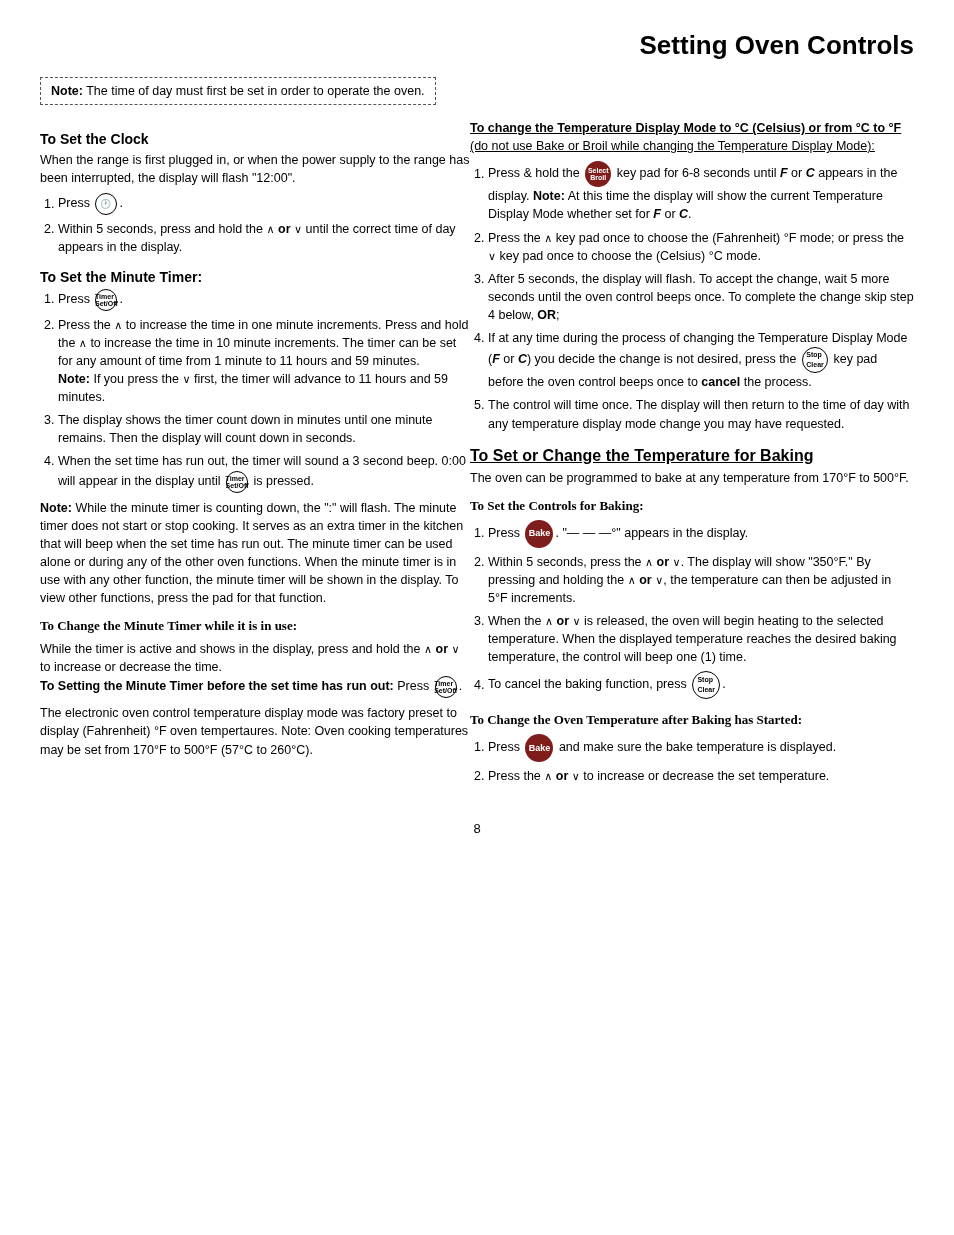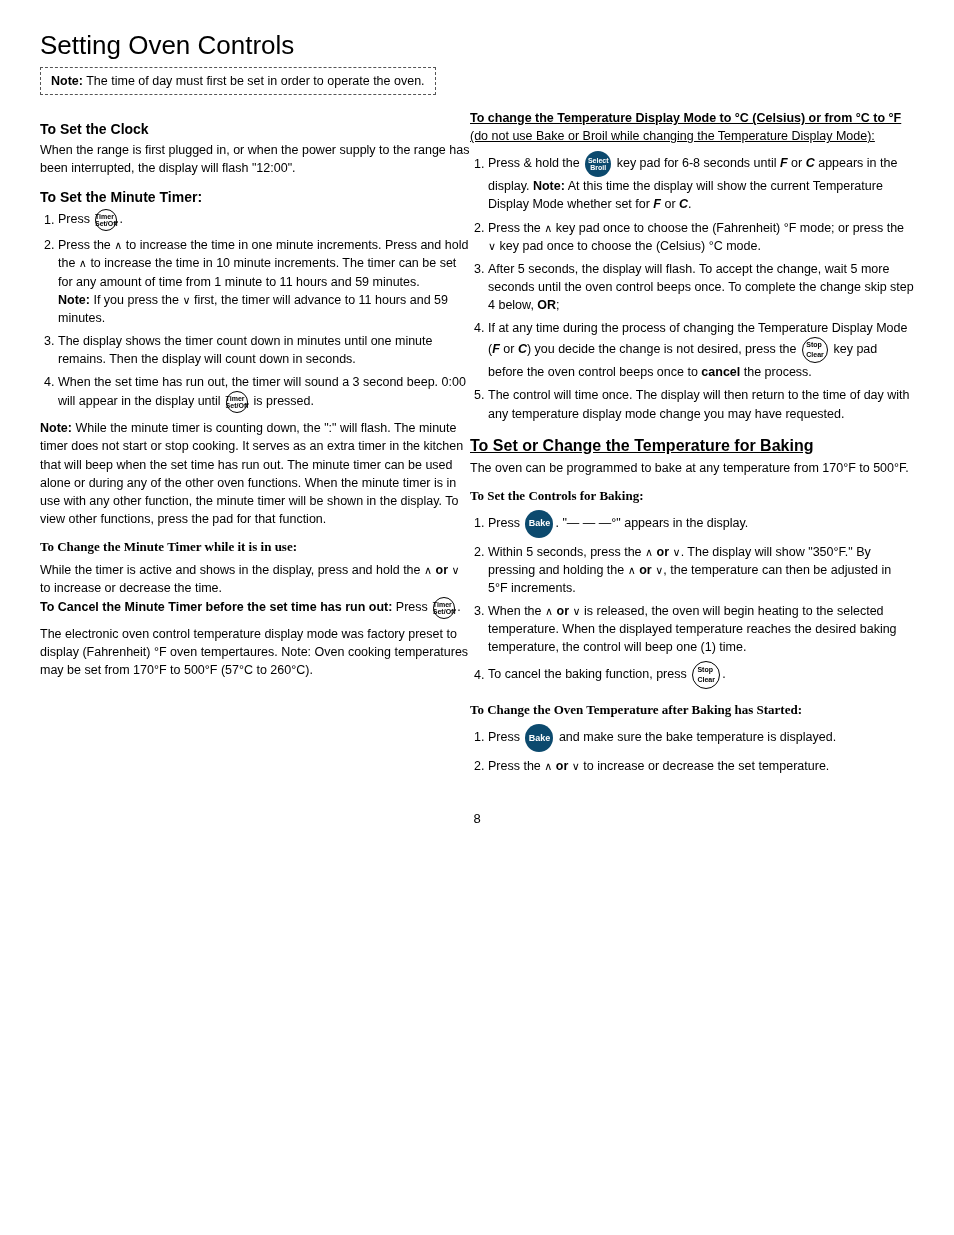--- a/index.html
+++ b/index.html
@@ -7,23 +7,24 @@
       font-family: Arial, sans-serif;
       font-size: 13px;
       background: #fff;
       color: #000;
       padding: 30px 40px;
       max-width: 954px;
       min-height: 1235px;
     }
     h1.page-title {
       font-size: 26px;
-      font-weight: normal;
-      margin-bottom: 6px;
+      font-weight: bold;
+      margin-bottom: 16px;
       font-family: Arial, sans-serif;
+      text-align: right;
     }
     .note-box {
       border: 1px dashed #555;
       padding: 6px 10px;
       margin-bottom: 14px;
       font-size: 12.5px;
       display: inline-block;
       max-width: 430px;
     }
     .two-col {
@@ -71,21 +72,21 @@
       display: inline-flex;
       align-items: center;
       justify-content: center;
       border-radius: 50%;
       width: 24px;
       height: 24px;
       font-size: 9px;
       font-weight: bold;
       vertical-align: middle;
       margin: 0 2px;
-      background: #0c4a6e;
+      background: #7f1d1d;
       color: #fff;
     }
     .arrow-up::before { content: '∧'; font-size: 11px; }
     .arrow-down::before { content: '∨'; font-size: 11px; }
     strong { font-weight: bold; }
     .sub-section-title {
       font-size: 13px;
       font-weight: bold;
       margin-top: 10px;
       margin-bottom: 4px;
@@ -111,34 +112,38 @@
   <span><strong>Note:</strong> The time of day must first be set in order to operate the oven.</span>
 </div>
 
 
 <div class="two-col">
 
   <div class="col-left">
 
     <h2 class="section-title">To Set the Clock</h2>
     <p>When the range is first plugged in, or when the power supply to the range has been interrupted, the display will flash "12:00".</p>
+    <ol>
+      <li>Press <span class="inline-btn" style="font-size:9px;">🕐</span>.</li>
+      <li>Within 5 seconds, press and hold the <span class="arrow-up"></span> <strong>or</strong> <span class="arrow-down"></span> until the correct time of day appears in the display.</li>
+    </ol>
 
     <h2 class="section-title">To Set the Minute Timer:</h2>
     <ol>
       <li>Press <span class="inline-btn" style="font-size:7px; line-height:1;">Timer<br>Set/Off</span>.</li>
       <li>Press the <span class="arrow-up"></span> to increase the time in one minute increments. Press and hold the <span class="arrow-up"></span> to increase the time in 10 minute increments. The timer can be set for any amount of time from 1 minute to 11 hours and 59 minutes.<br>
         <strong>Note:</strong> If you press the <span class="arrow-down"></span> first, the timer will advance to 11 hours and 59 minutes.</li>
       <li>The display shows the timer count down in minutes until one minute remains. Then the display will count down in seconds.</li>
       <li>When the set time has run out, the timer will sound a 3 second beep. 0:00 will appear in the display until <span class="inline-btn" style="font-size:7px; line-height:1;">Timer<br>Set/Off</span> is pressed.</li>
     </ol>
     <p><strong>Note:</strong> While the minute timer is counting down, the ":" will flash. The minute timer does not start or stop cooking. It serves as an extra timer in the kitchen that will beep when the set time has run out. The minute timer can be used alone or during any of the other oven functions. When the minute timer is in use with any other function, the minute timer will be shown in the display. To view other functions, press the pad for that function.</p>
 
     <p class="sub-section-title">To Change the Minute Timer while it is in use:</p>
     <p>While the timer is active and shows in the display, press and hold the <span class="arrow-up"></span> <strong>or</strong> <span class="arrow-down"></span> to increase or decrease the time.<br>
-    <strong>To Cancel the Minute Timer before the set time has run out:</strong> Press <span class="inline-btn" style="font-size:7px; line-height:1;">Timer<br>Set/Off</span>.</p>
+    <strong>To Setting the Minute Timer before the set time has run out:</strong> Press <span class="inline-btn" style="font-size:7px; line-height:1;">Timer<br>Set/Off</span>.</p>
 
     <p>The electronic oven control temperature display mode was factory preset to display (Fahrenheit) °F oven tempertaures. Note: Oven cooking temperatures may be set from 170°F to 500°F (57°C to 260°C).</p>
   </div>
 
   <div class="col-right">
 
     <p style="font-size:12.5px; margin-bottom:6px; margin-top:0;text-decoration:underline;"><strong>To change the Temperature Display Mode to °C (Celsius) or from °C to °F</strong> (do not use Bake or Broil while changing the Temperature Display Mode):</p>
     <ol>
       <li>Press &amp; hold the <span class="inline-btn-dark" style="font-size:7px; line-height:1; width:26px; height:26px; border-radius:50%; text-align:center;">Select<br>Broil</span> key pad for 6-8 seconds until <strong><em>F</em></strong> or <strong><em>C</em></strong> appears in the display. <strong>Note:</strong> At this time the display will show the current Temperature Display Mode whether set for <strong><em>F</em></strong> or <strong><em>C</em></strong>.</li>
       <li>Press the <span class="arrow-up"></span> key pad once to choose the (Fahrenheit) °F mode; or press the <span class="arrow-down"></span> key pad once to choose the (Celsius) °C mode.</li>

